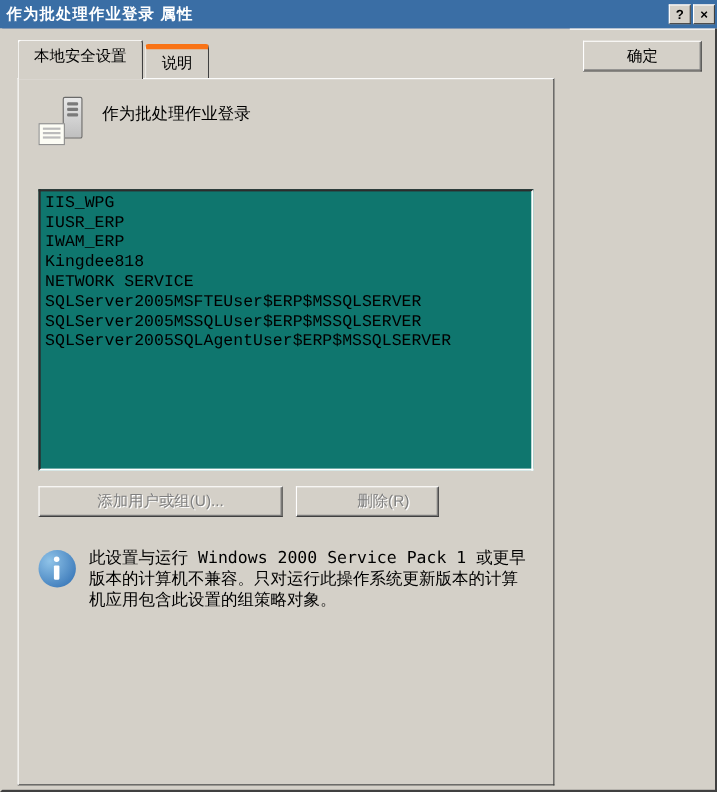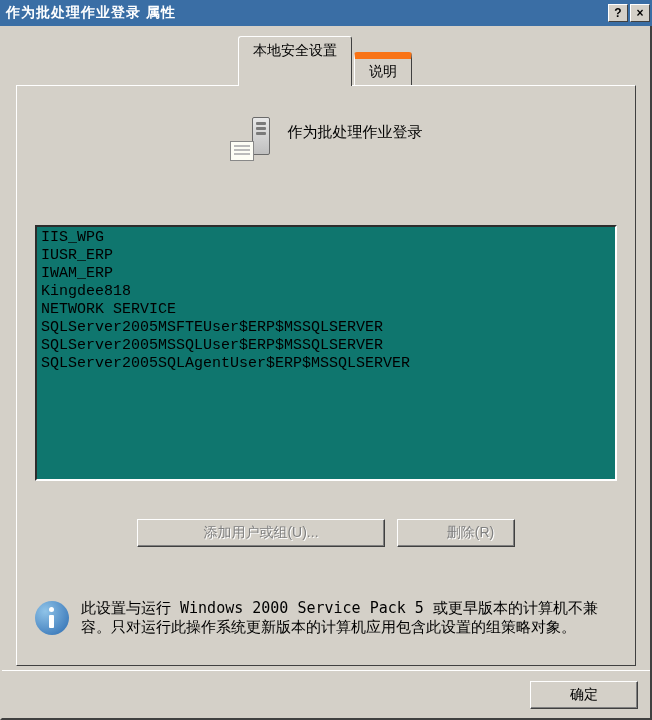--- a/index.html
+++ b/index.html
@@ -1,15 +1,15 @@
 <!DOCTYPE html>
 <html><head>
 <meta charset="utf-8">
 <style>
-  * { box-sizing: border-box; margin: 0; padding: 0; justify-content: center; }
+  * { box-sizing: border-box; margin: 0; padding: 0; }
   html, body { width: 652px; height: 720px; overflow: hidden; }
   body {
     font-family: "Microsoft YaHei", "SimSun", Tahoma, sans-serif;
     font-size: 13px;
     background: #fff;
   }
 
   
   .titlebar {
     height: 26px;
@@ -45,21 +45,21 @@
   }
 
   
   .client {
     height: 694px;
     background: #d4d0c8;
     border-left: 2px solid #d4d0c8;
     border-right: 2px solid #404040;
     border-bottom: 2px solid #404040;
     display: flex;
-    flex-direction: column;
+    flex-direction: row;
   }
 
   
   .tab-region {
     flex: 1;
     padding: 10px 14px 4px 14px;
     display: flex;
     flex-direction: column;
   }
   .tab-strip {
@@ -82,36 +82,35 @@
   .tab.active {
     border-top: 1px solid #fff;
     border-left: 1px solid #fff;
     border-right: 1px solid #404040;
     background: #d4d0c8;
     padding-top: 5px;
     margin-bottom: -1px;
     z-index: 3;
   }
   .tab.inactive {
-    border-top: 7px solid #f97316;
+    border-top: 5px solid #f97316;
     border-left: 1px solid #fff;
     border-right: 1px solid #404040;
-    margin-top: 16px;
+    margin-top: 4px;
   }
   .tab-panel {
     flex: 1;
     background: #d4d0c8;
     border-top: 1px solid #fff;
     border-left: 1px solid #fff;
     border-right: 1px solid #404040;
     border-bottom: 1px solid #404040;
     padding: 16px 18px 14px 18px;
     display: flex;
     flex-direction: column;
-    gap: 24px;
   }
 
   
   .policy-header {
     display: flex;
     align-items: flex-start;
     gap: 14px;
     margin-bottom: 40px;
   }
   .policy-icon {
@@ -194,22 +193,22 @@
     display: flex;
     align-items: center;
     justify-content: center;
     padding: 0 6px;
   }
   .win-btn.disabled {
     color: #808080;
     text-shadow: 1px 1px 0 #fff;
     cursor: default;
   }
-  .btn-add { width: 248px; }
-  .btn-remove { width: 118px; padding-left: 35px; }
+  .btn-add { width: 222px; }
+  .btn-remove { width: 130px; padding-left: 35px; }
 
   
   .info-row {
     display: flex;
     gap: 12px;
     margin-top: 28px;
   }
   .info-icon {
     width: 34px;
     height: 34px;
@@ -280,21 +279,21 @@
 
       <div class="listbox" id="userlist"><div class="list-item">IIS_WPG</div><div class="list-item">IUSR_ERP</div><div class="list-item">IWAM_ERP</div><div class="list-item">Kingdee818</div><div class="list-item">NETWORK SERVICE</div><div class="list-item">SQLServer2005MSFTEUser$ERP$MSSQLSERVER</div><div class="list-item">SQLServer2005MSSQLUser$ERP$MSSQLSERVER</div><div class="list-item">SQLServer2005SQLAgentUser$ERP$MSSQLSERVER</div></div>
 
       <div class="btn-row">
         <div class="win-btn btn-add disabled">添加用户或组(U)...</div>
         <div class="win-btn btn-remove disabled">删除(R)</div>
       </div>
 
       <div class="info-row">
         <div class="info-icon"></div>
-        <div class="info-text">此设置与运行 Windows 2000 Service Pack 5 或更早版本的计算机不兼容。只对运行此操作系统更新版本的计算机应用包含此设置的组策略对象。</div>
+        <div class="info-text">此设置与运行 Windows 2000 Service Pack 1 或更早版本的计算机不兼容。只对运行此操作系统更新版本的计算机应用包含此设置的组策略对象。</div>
       </div>
 
     </div>
   </div>
 
   <div class="dialog-buttons">
     <div class="win-btn dlg-btn">确定</div>
   </div>
 
 </div>

